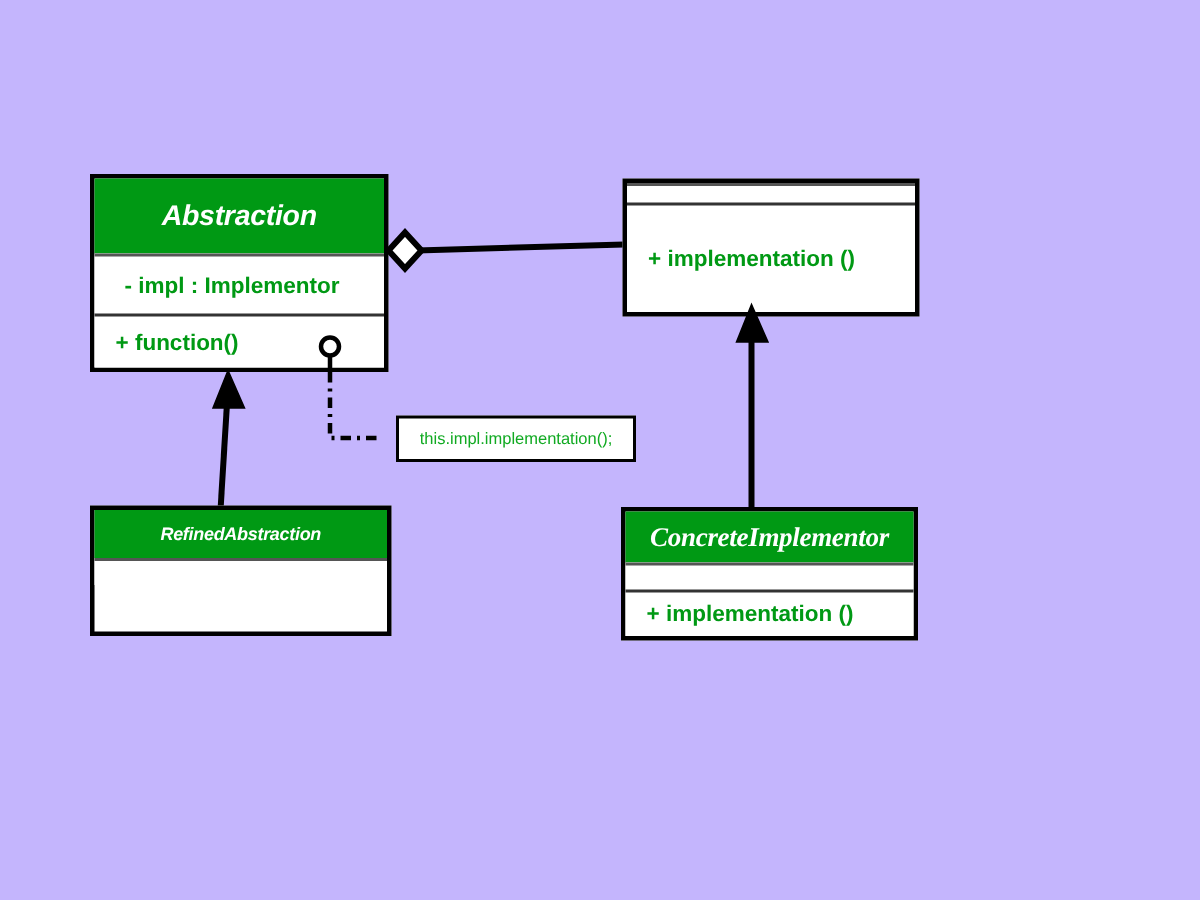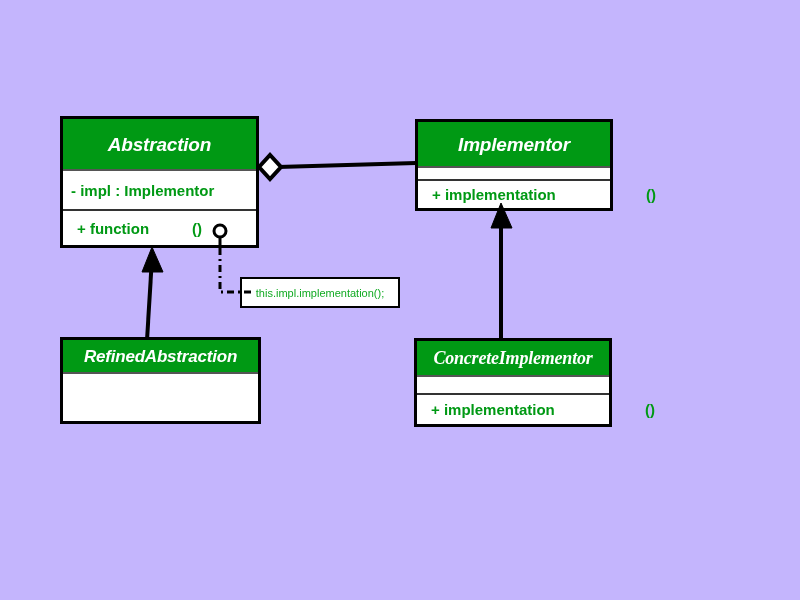--- a/index.html
+++ b/index.html
@@ -40,38 +40,37 @@
     justify-content: center;
     white-space: nowrap;
     overflow: visible;
     letter-spacing: -0.2px;
   }
   .uml-attrs {
     border-top: 2px solid #555555;
     background: #ffffff;
     display: flex;
     align-items: center;
-    padding-left: 8px;
+    padding-left: 20px;
     color: #009914;
     font-weight: bold;
     font-size: 15px;
     white-space: nowrap;
   }
   .uml-ops {
     border-top: 2px solid #333333;
     background: #ffffff;
     display: flex;
     align-items: center;
     padding-left: 14px;
     color: #009914;
     font-weight: bold;
     font-size: 15px;
     white-space: nowrap;
     flex: 1 1 auto;
-    gap: 43px;
   }
   .uml-attrs.empty, .uml-ops.empty { padding: 0; }
   .paren { font-weight: bold; }
 
   
   .uml-note {
     position: absolute;
     box-sizing: border-box;
     border: 2px solid #000000;
     background: #ffffff;
@@ -121,41 +120,40 @@
   <div class="uml-class" style="left:60px; top:116px; width:199px; height:132px;">
     <div class="uml-header" style="height:50px;">Abstraction</div>
     <div class="uml-attrs" style="height:38px;">- impl : Implementor</div>
     <div class="uml-ops">
       <span>+ function</span>
         <span class="paren">()</span>
     </div>
   </div>
 
   <div class="uml-class" style="left:415px; top:119px; width:198px; height:92px;">
-    <div class="uml-header" style="height:44px;">Implementor</div>
     <div class="uml-attrs empty" style="height:11px;"></div>
     <div class="uml-ops">
       <span>+ implementation</span>&nbsp;<span class="paren">()</span>
     </div>
   </div>
 
   <div class="uml-class" style="left:60px; top:337px; width:201px; height:87px;">
-    <div class="uml-header" style="height:32px; font-size:17px;">RefinedAbstraction</div>
+    <div class="uml-header" style="height:32px; font-size:12px;">RefinedAbstraction</div>
     <div class="uml-attrs empty" style="height:16px;"></div>
   </div>
 
   <div class="uml-class" style="left:414px; top:338px; width:198px; height:89px;">
     <div class="uml-header" style="height:34px; font-size:18px;font-family:Liberation Serif, serif;">ConcreteImplementor</div>
     <div class="uml-attrs empty" style="height:16px;"></div>
     <div class="uml-ops">
       <span>+ implementation</span>&nbsp;<span class="paren">()</span>
     </div>
   </div>
 
-  <div class="uml-note" style="left:240px; top:277px; width:160px; height:31px;">
+  <div class="uml-note" style="left:264px; top:277px; width:160px; height:31px;">
     <span>this.impl.implementation();</span>
   </div>
 
   <svg id="connectors-top" viewBox="0 0 800 600" xmlns="http://www.w3.org/2000/svg">
 
     <polygon points="259,167 270,155 281,167 270,179" fill="#ffffff" stroke="#000000" stroke-width="4"></polygon>
 
     <polygon points="152,247 142,272 163,272" fill="#000000" stroke="#000000" stroke-width="1"></polygon>
 
     <polygon points="501,203 491,228 512,228" fill="#000000" stroke="#000000" stroke-width="1"></polygon>

